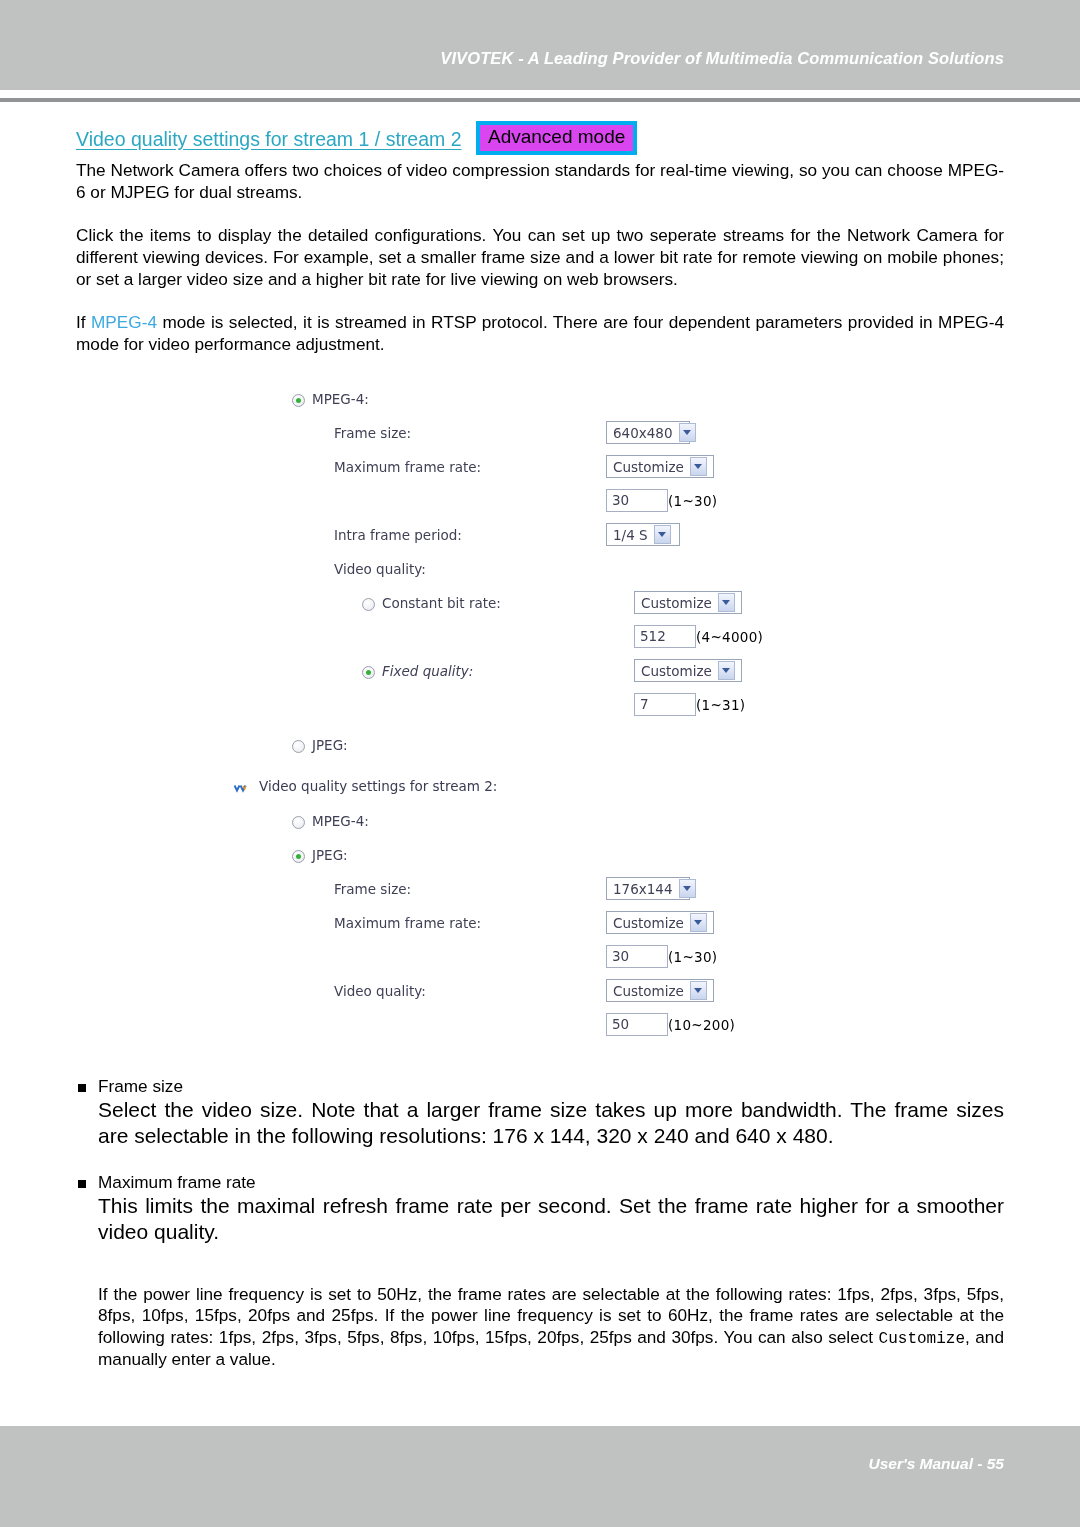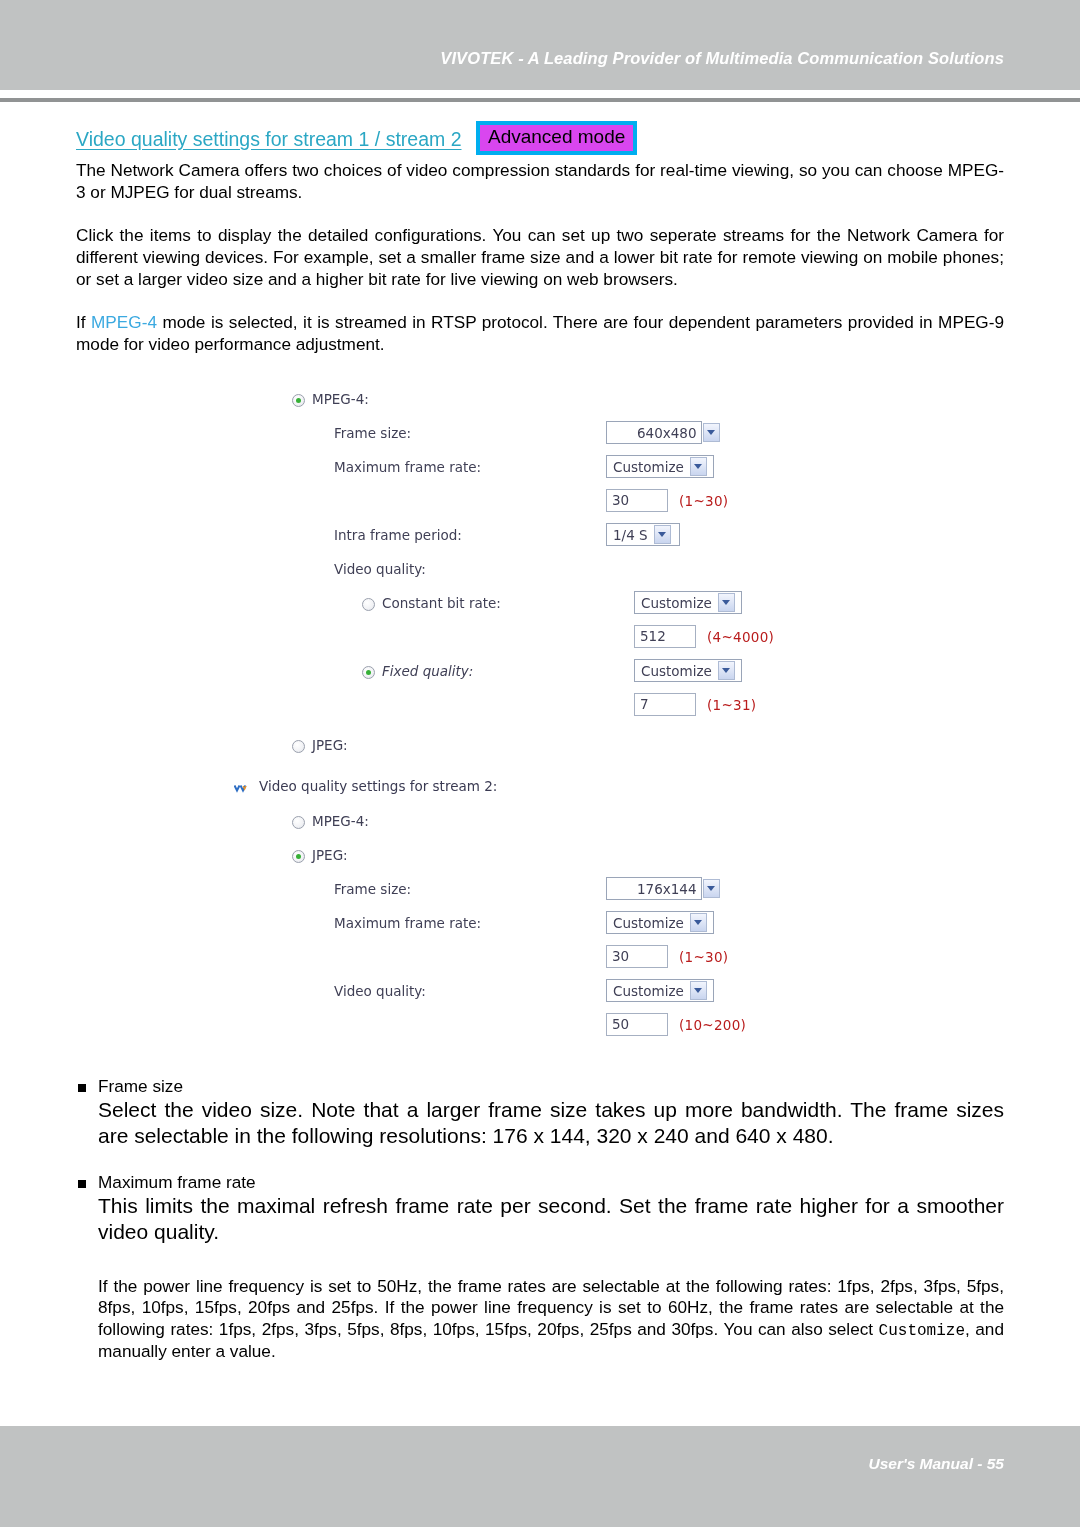--- a/index.html
+++ b/index.html
@@ -179,42 +179,41 @@
     justify-content: center;
     flex: 0 0 auto;
   }
   .select .arrow::after {
     content: "";
     width: 0; height: 0;
     border-left: 4px solid transparent;
     border-right: 4px solid transparent;
     border-top: 5px solid #3a5a9a;
   }
-  .select.w-frame { width: 96px; padding-left: 24px; }
+  .select.w-frame { width: 84px; }
   .select.w-cust  { width: 108px; }
   .select.w-intra { width: 74px; }
 
   
   .tinput {
     display: inline-block;
     width: 62px;
     height: 23px;
     line-height: 21px;
     border: 1px solid #a6b0c2;
     background: #ffffff;
     box-sizing: border-box;
     padding: 0 5px;
     font-size: 13.5px;
     color: #3f3f55;
     font-family: "DejaVu Sans", sans-serif;
   }
   .range {
-    margin-left: 11px;
     font-size: 13.5px;
-    color: #b91c1c;
+    color: #000000;
     letter-spacing: 0.3px;
   }
 
   
   .bullets { margin-top: 34px; }
   .bullet-item { margin-top: 22px; }
   .bullet-item:first-child { margin-top: 0; }
   .bullet-title {
     font-size: 17.2px;
     position: relative;
@@ -227,21 +226,21 @@
     width: 8px; height: 8px;
     background: #000000;
   }
   .bullet-body {
     font-size: 21px;
     line-height: 1.26;
     padding-left: 22px;
     text-align: justify;
   }
   .note-para {
-    margin-top: 30px;
+    margin-top: 38px;
     padding-left: 22px;
     font-size: 17.2px;
     line-height: 1.26;
     text-align: justify;
   }
 
   
   .footer-band {
     position: absolute;
     left: 0; top: 1426px;
@@ -266,25 +265,25 @@
 <div class="header-title">VIVOTEK - A Leading Provider of Multimedia Communication Solutions</div>
 <div class="header-rule"></div>
 
 <div class="page">
 
   <div class="section-head">
     <div class="section-title">Video quality settings for stream 1 / stream 2</div>
     <div class="mode-badge">Advanced mode</div>
   </div>
 
-  <p class="body">The Network Camera offers two choices of video compression standards for real-time viewing, so you can choose MPEG-3 or MJPEG for dual streams.</p>
+  <p class="body">The Network Camera offers two choices of video compression standards for real-time viewing, so you can choose MPEG-6 or MJPEG for dual streams.</p>
 
   <p class="body spaced">Click the items to display the detailed configurations. You can set up two seperate streams for the Network Camera for different viewing devices. For example, set a smaller frame size and a lower bit rate for remote viewing on mobile phones; or set a larger video size and a higher bit rate for live viewing on web browsers.</p>
 
-  <p class="body spaced"><span>If </span><span class="accent">MPEG-4</span><span> mode is selected, it is streamed in RTSP protocol. There are four dependent parameters provided  in MPEG-9 mode for video performance adjustment.</span></p>
+  <p class="body spaced"><span>If </span><span class="accent">MPEG-4</span><span> mode is selected, it is streamed in RTSP protocol. There are four dependent parameters provided  in MPEG-4 mode for video performance adjustment.</span></p>
 
   <div class="ui-shot">
 
 
     <div class="ui-row indent1" style="margin-top:10px;">
       <span class="radio on"></span>
       <span class="lbl">MPEG-4:</span>
     </div>
 
     <div class="ui-row indent2">

